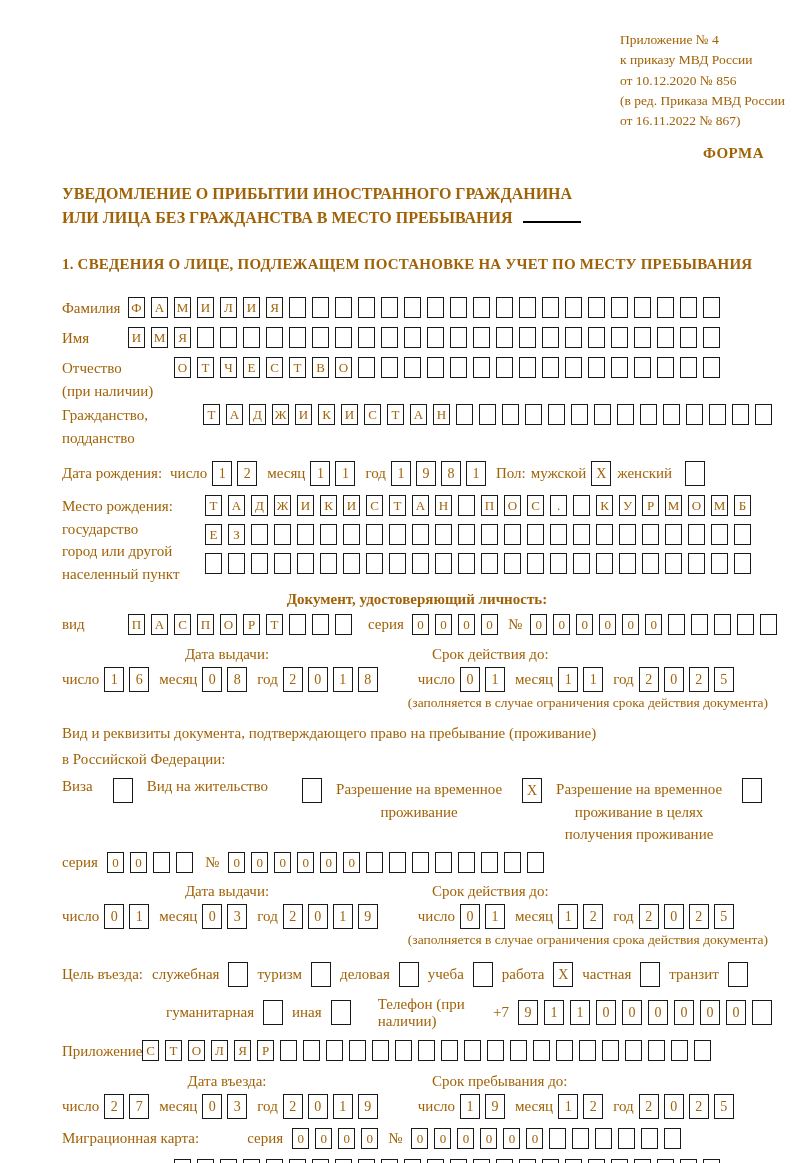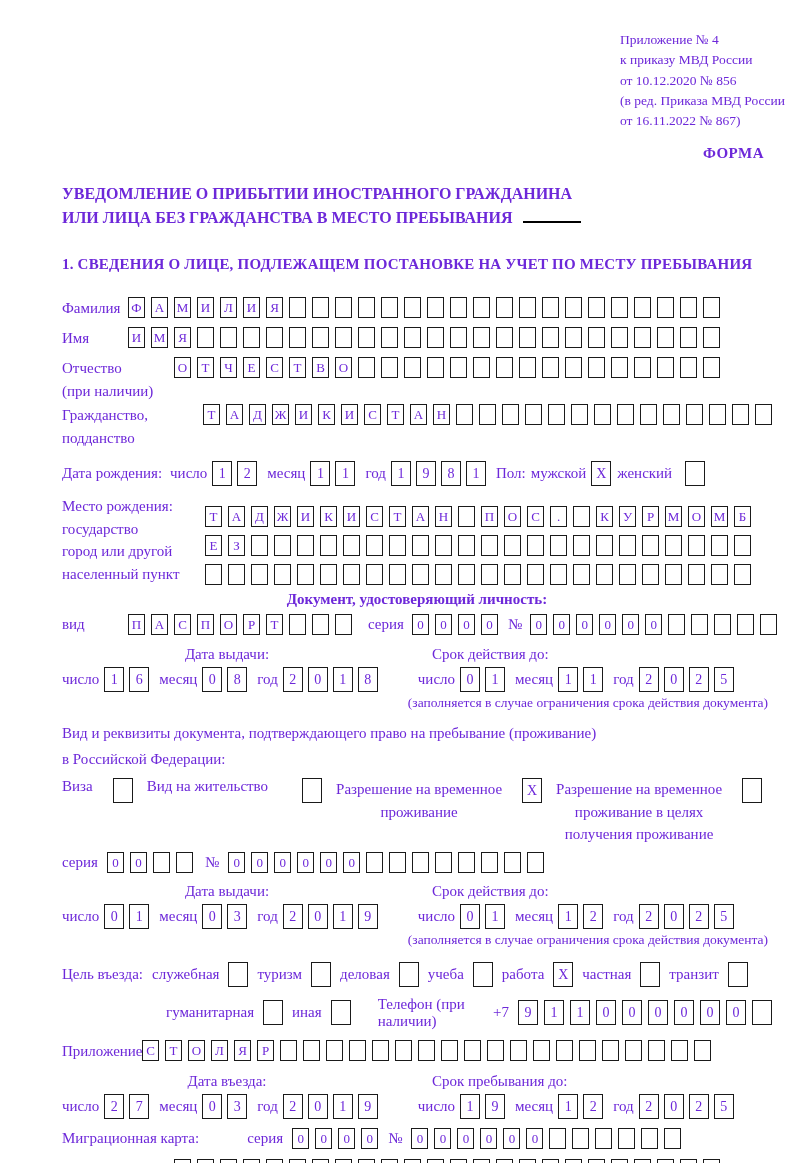--- a/index.html
+++ b/index.html
@@ -1,20 +1,20 @@
 <!DOCTYPE html>
 <html><head>
 <meta charset="utf-8">
 <style>
   html,body{margin:0;padding:0;background:#fff;}
   .page{
     width:800px;height:1163px;box-sizing:border-box;
     padding:30px 28px 10px 62px;
     font-family:"Liberation Serif","DejaVu Serif",serif;
-    color:#6d28d9;font-size:15px;overflow:hidden;background:#fff;
+    color:#a16207;font-size:15px;overflow:hidden;background:#fff;
   }
   .ref-block{margin-left:558px;width:220px;font-size:13.5px;line-height:1.5;}
   .forma{font-weight:bold;text-align:right;padding-right:8px;margin-top:14px;font-size:15px;letter-spacing:.5px;}
   .title{ text-align:left;font-weight:bold;font-size:16px;margin-top:20px;line-height:1.5;}
   .title-underline{display:inline-block;width:58px;border-bottom:2px solid #000;height:14px;margin-left:10px;}
   .section-heading{font-weight:bold;font-size:15px;margin-top:26px;letter-spacing:.2px;}
   .frow{display:flex;align-items:flex-start;margin-top:7px;}
   .flabel{flex:0 0 auto;line-height:23px;}
   .cells{display:flex;gap:6px;flex-wrap:nowrap;}
   .cell{
@@ -232,21 +232,21 @@
         </span>
     </div>
     <div class="dgroup" style="margin-right:0;">
       <span>женский</span>
       <span class="cells" style="margin-left:8px;">
           <span class="cell lg"></span>
         </span>
     </div>
   </div>
 
-  <div class="frow" style="margin-top:9px;align-items:flex-end;">
+  <div class="frow" style="margin-top:9px;">
     <div class="flabel w143 stack">
       <div>Место рождения:</div>
       <div>государство</div>
       <div>город или другой</div>
       <div>населенный пункт</div>
     </div>
     <div class="stack" style="display:flex;flex-direction:column;gap:8px;">
       <div class="cells">
           <span class="cell">Т</span>
           <span class="cell">А</span>

